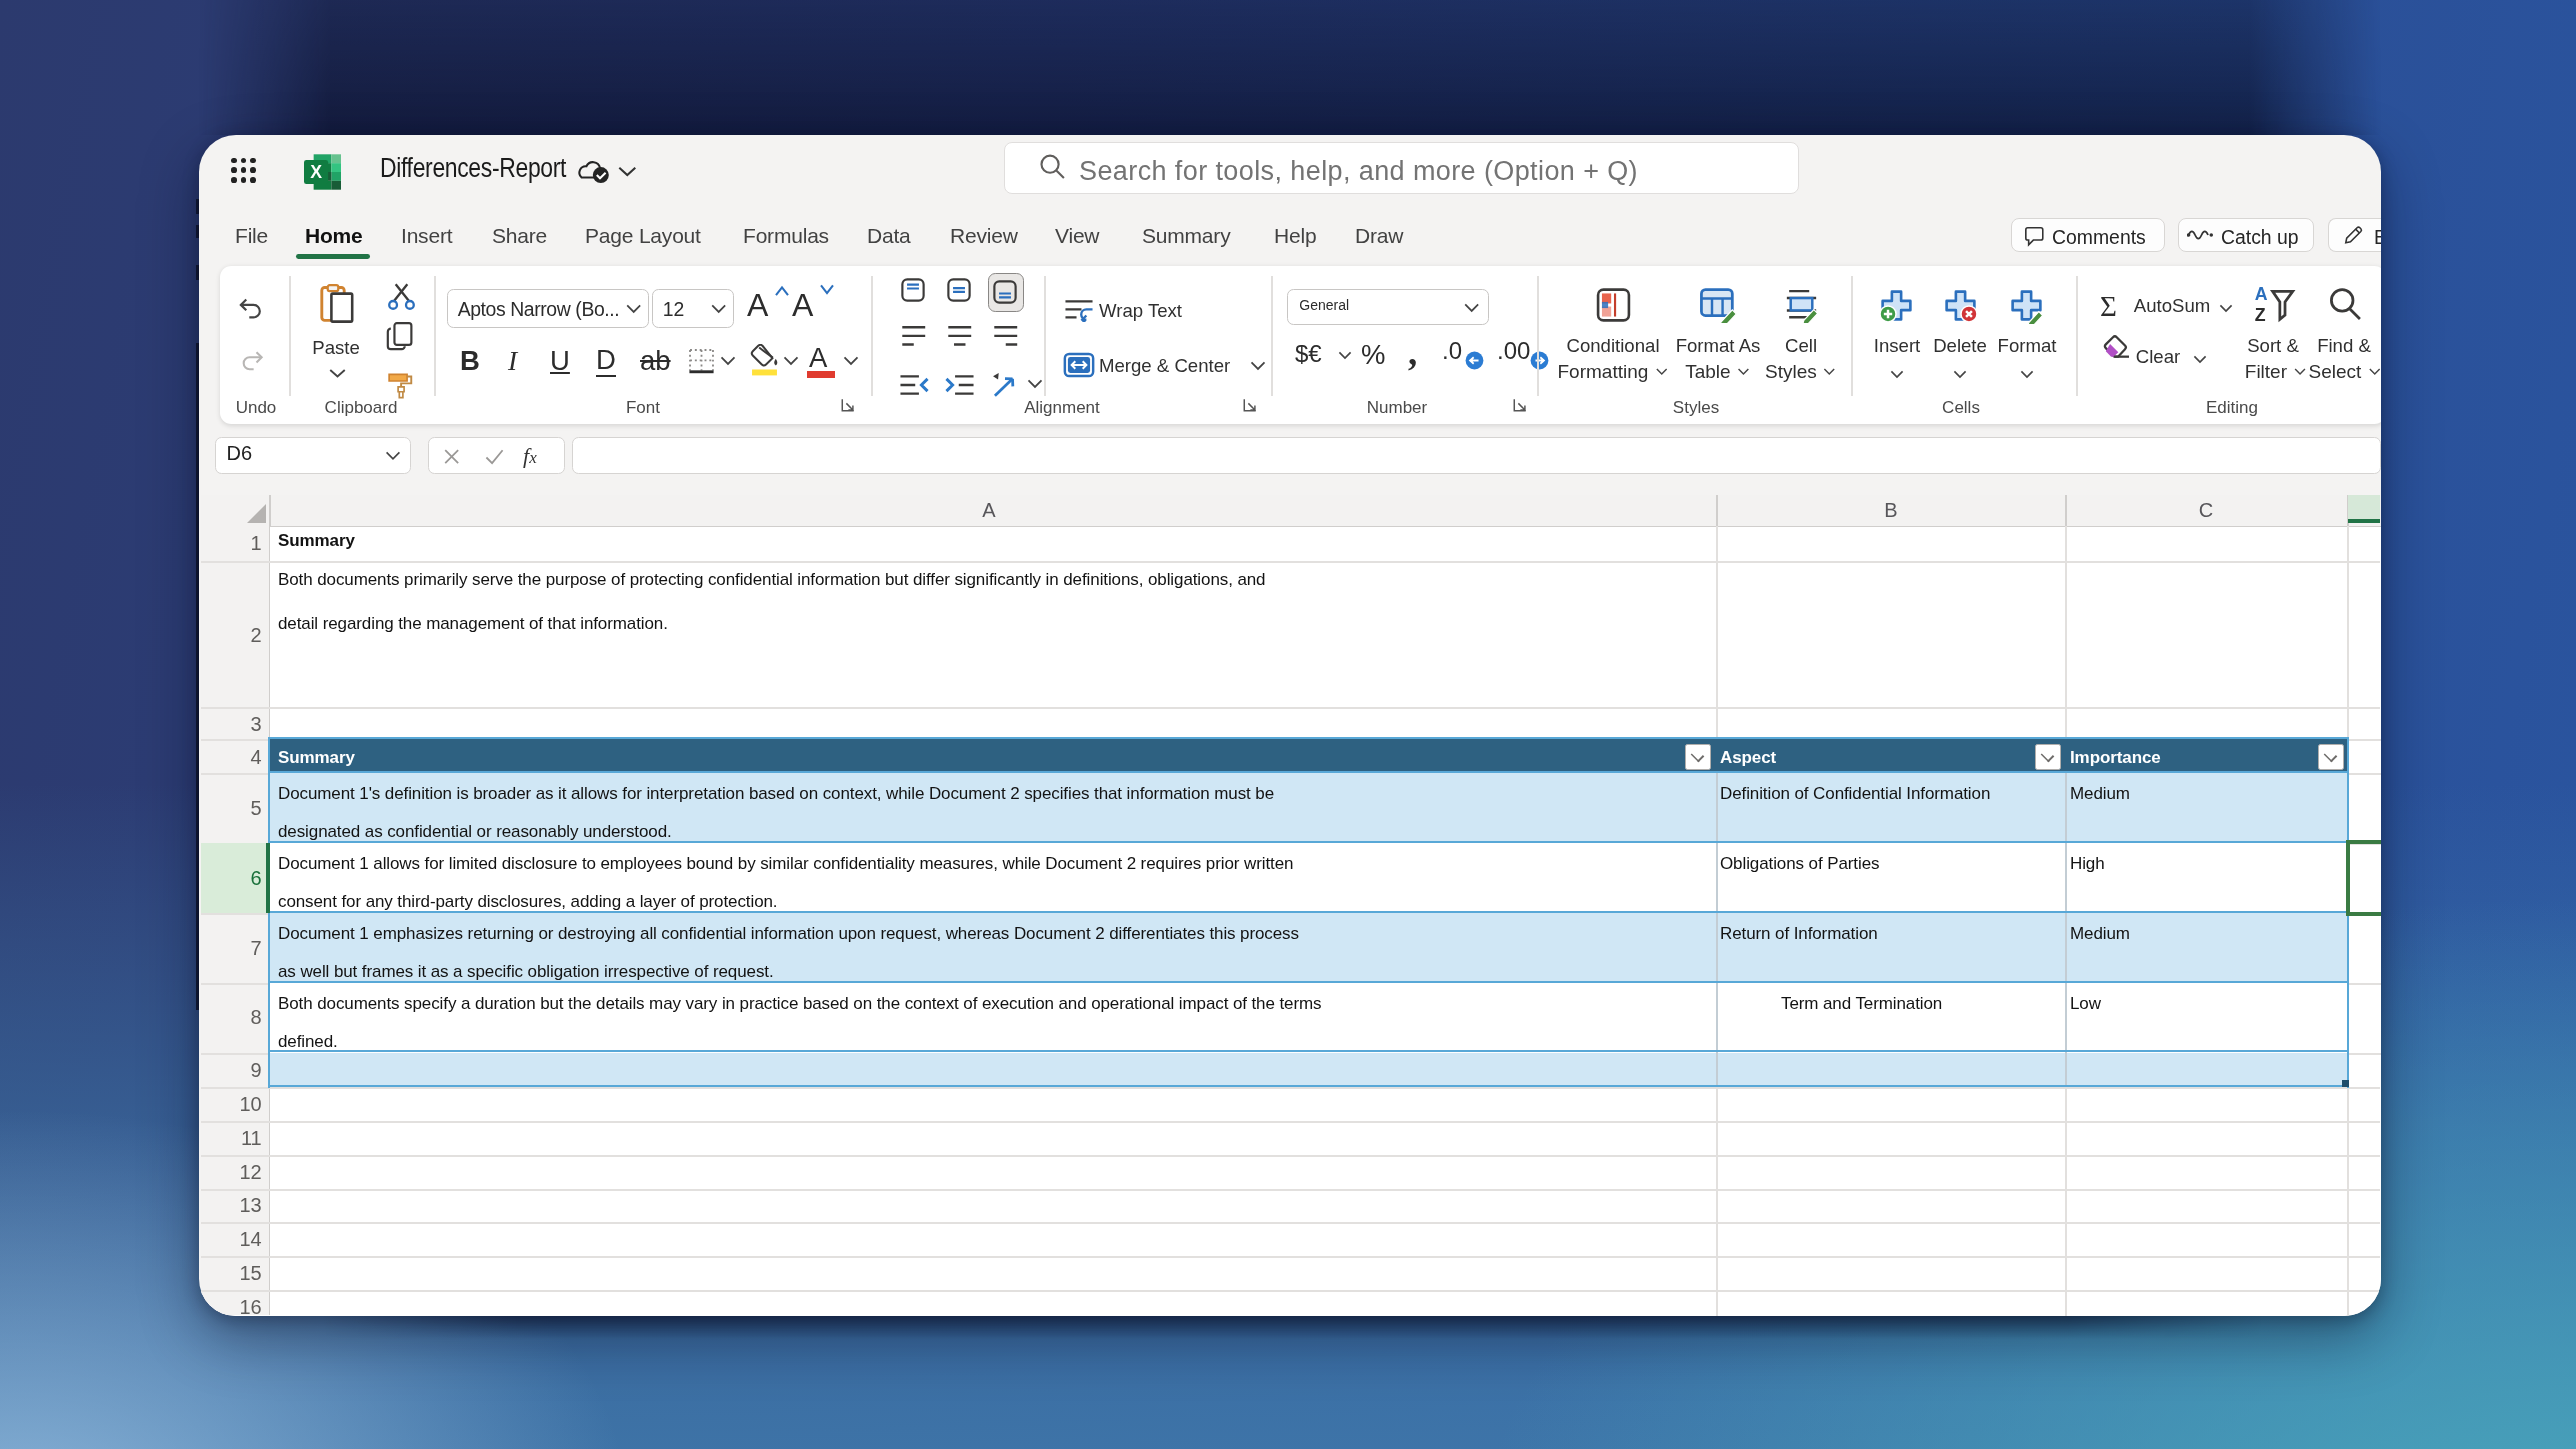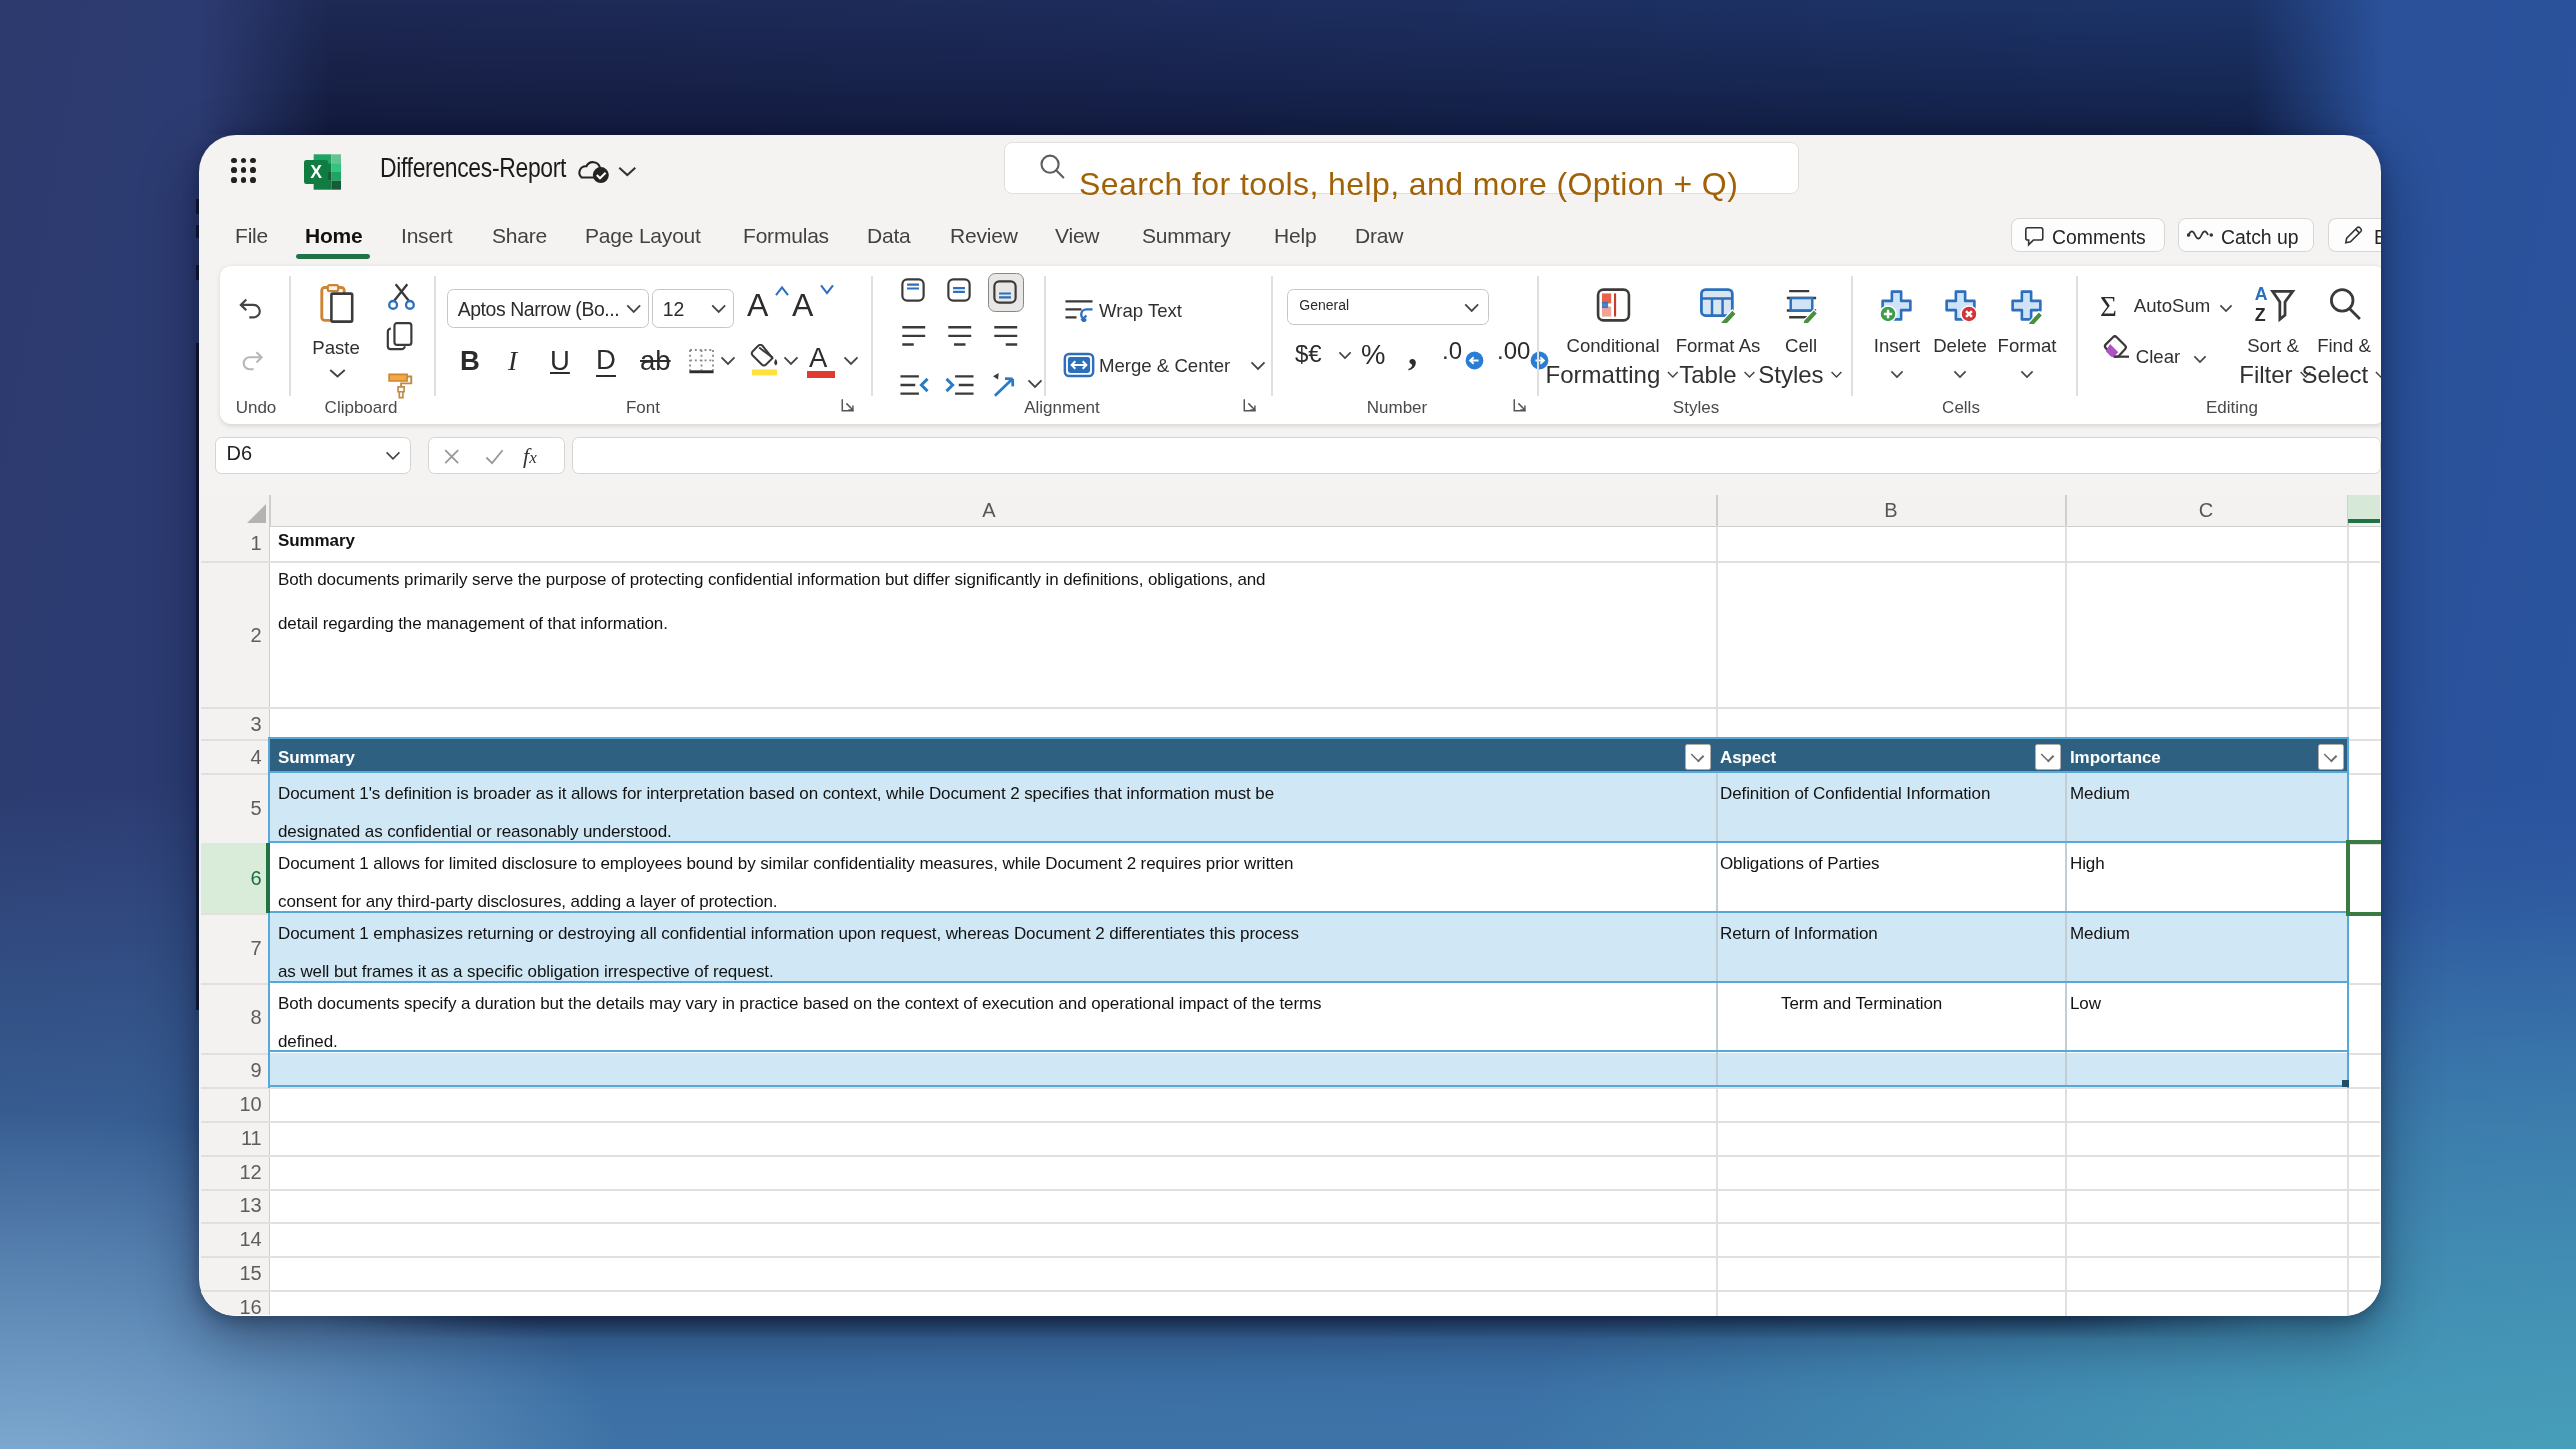--- a/index.html
+++ b/index.html
@@ -8,32 +8,32 @@
  radial-gradient(1858px 1212px at 100% 112%, rgba(74,173,190,0.97), rgba(74,173,190,0) 60%),
  linear-gradient(to top, rgba(64,122,172,0.88) 0%, rgba(64,122,172,0.55) 22%, rgba(64,122,172,0) 46%),
  linear-gradient(100deg, #2c3a6e 0%, #2c4181 38%, #2b4c92 68%, #2a55a0 100%);}
 .abs{position:absolute}
 .win{position:absolute;left:199px;top:135px;width:2182px;height:1181px;background:#f4f3f2;border-radius:37px;box-shadow:0 21px 57px rgba(7,11,34,.42), 0 3.2px 16px rgba(7,11,34,.3);overflow:hidden}
 .sliver{position:absolute;left:196px;width:5.7px;background:rgba(14,20,44,0.9);z-index:0}
 
 .dot{position:absolute;width:5.7px;height:5.7px;border-radius:50%;background:#222}
 .title{position:absolute;left:181px;top:18px;font-size:27px;color:#1b1b1b;letter-spacing:-0.4px;transform:scaleX(0.85);transform-origin:0 0;white-space:nowrap}
 .search{position:absolute;left:805px;top:7.3px;width:795px;height:52px;background:#fff;border:1.6px solid #e0dedd;border-radius:8px}
-.searchtxt{position:absolute;left:74px;top:23px;font-size:32px;color:#a16207;letter-spacing:0.4px}
+.searchtxt{position:absolute;left:74px;top:13px;font-size:27px;color:#737373;letter-spacing:0.4px}
 
 .menu{position:absolute;top:83px;height:39px;font-size:21px;color:#424242;letter-spacing:-0.2px}
 .mi{position:absolute;top:5.7px;white-space:nowrap}
 
 .ribbon{position:absolute;left:21px;top:131px;width:2166px;height:158px;background:#fff;border-radius:11.3px;box-shadow:0 1.6px 4.8px rgba(0,0,0,.12)}
 .sep{position:absolute;top:9.7px;height:120px;width:1.6px;background:#e1dfdd}
 .glabel{position:absolute;top:132px;font-size:17px;color:#4a4a4a;white-space:nowrap;transform:translateX(-50%)}
 .launch{position:absolute;top:130px;width:18px;height:18px}
 .combo{position:absolute;background:#fff;border:1.6px solid #c8c6c4;border-radius:6.5px}
 .btxt{font-size:18.6px;color:#303030;white-space:nowrap;position:absolute;transform:translateX(-50%)}
-.lbl2{position:absolute;font-size:24px;color:#303030;white-space:nowrap;transform:translateX(-50%);display:flex;align-items:center;gap:5.7px}
+.lbl2{position:absolute;font-size:19px;color:#303030;white-space:nowrap;transform:translateX(-50%);display:flex;align-items:center;gap:5.7px}
 .chev13{width:14.5px;height:10.5px}
 
 .fbox{position:absolute;background:#fff;border:1.6px solid #d6d4d2;border-radius:6.5px}
 
 .cell-line{position:absolute;white-space:nowrap;font-size:17px;color:#131313;letter-spacing:-0.1px;transform:translateY(-50%)}
 .rn{position:absolute;font-size:20px;color:#5f5d5b;text-align:right;width:57px;transform:translateY(-50%);z-index:4}
 .gl-h{position:absolute;background:#e2e0de;height:1.6px}
 .gl-v{position:absolute;background:#e2e0de;width:1.6px}
 .fbtn{position:absolute;top:609px;width:26px;height:26px;background:#fff;border:1.6px solid #b0aeac;border-radius:2.4px}
 .fbtn::after{content:"";position:absolute;left:5.7px;top:4.8px;width:9px;height:9px;border-right:2px solid #6d6b69;border-bottom:2px solid #6d6b69;transform:rotate(45deg) scale(1,.75)}

